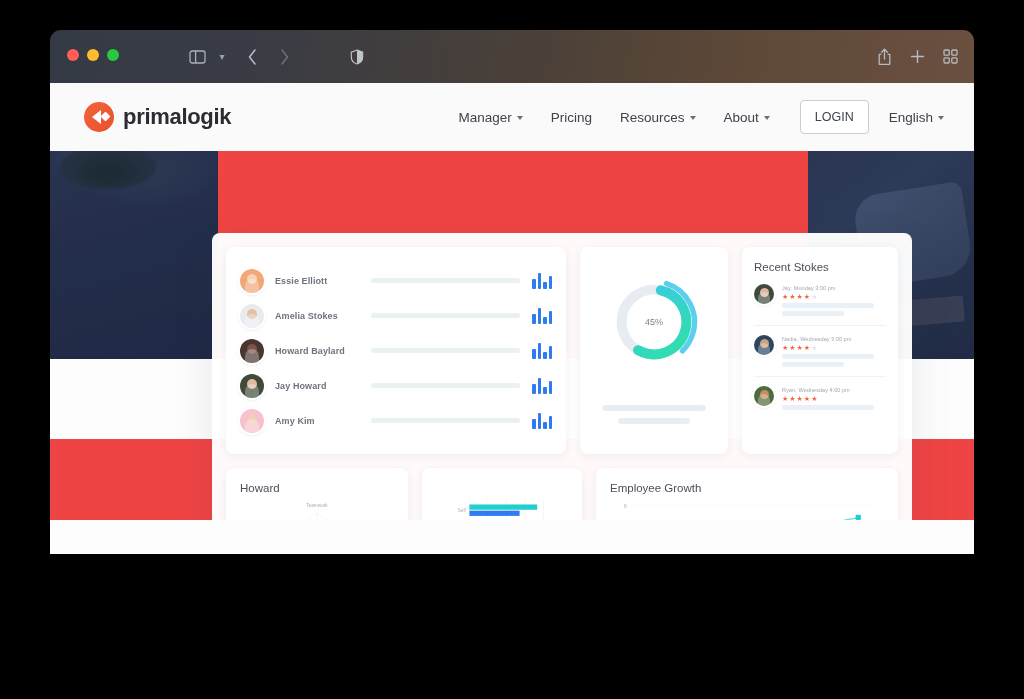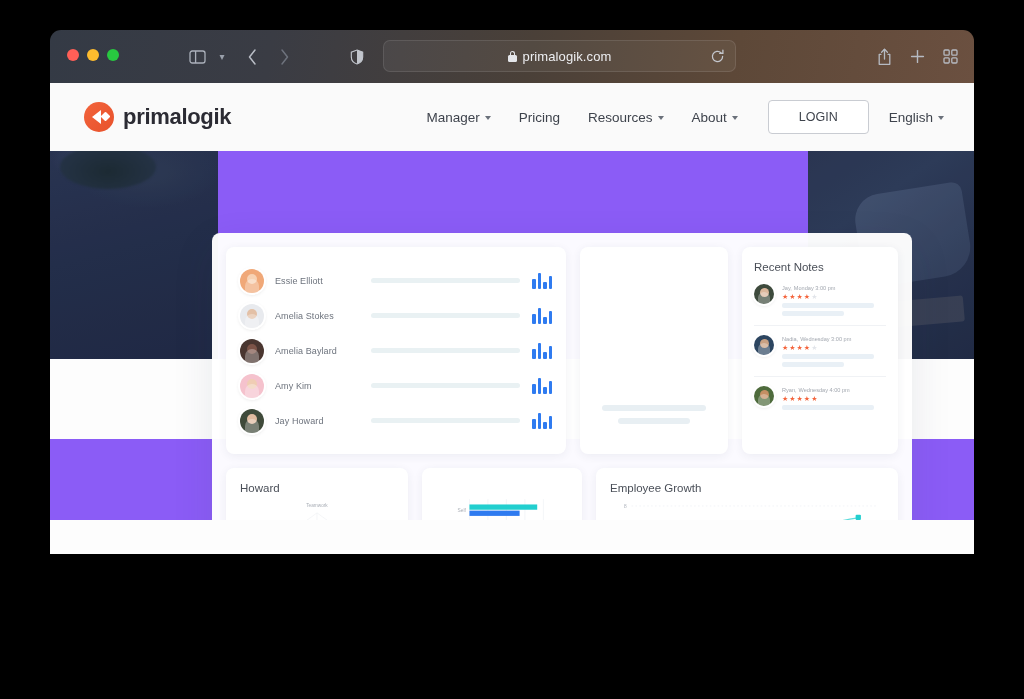--- a/index.html
+++ b/index.html
@@ -44,21 +44,21 @@
     border:1.4px solid #e4e6ea;border-bottom:none;border-radius:3px 3px 0 0;}
   #urlbar .urltext{font-size:13px;color:#edeef1;letter-spacing:.1px;}
   #reload { position:absolute; right:9px; top:8px; width:16px; height:16px; color:#c3c6cc; }
   #reload svg{width:15px;height:15px;}
 
   .right-icons{ position:absolute; right:16px; top:0; height:53px; display:flex;
     align-items:center; gap:18px; color:#b6bac2; }
   .right-icons > span{display:flex;align-items:center;justify-content:center;}
 
   
-  #page { position:relative; height:471px; background:#8b5cf6; overflow:hidden; }
+  #page { position:relative; height:471px; background:#ef4444; overflow:hidden; }
 
   
   #siteheader{ position:relative; height:68px; background:#fafafa; z-index:5;
      display:flex; align-items:center; }
 
   .logo { display:flex; align-items:center; gap:9px; margin-left:34px; }
   .logo-mark{ width:30px;height:30px;border-radius:50%;
      background:linear-gradient(135deg,#f2643c,#e8512b); position:relative;}
   .logo-mark:before{content:'';position:absolute;left:8px;top:8px;width:0;height:0;
      border-top:7px solid transparent;border-bottom:7px solid transparent;border-right:9px solid #fff;}
@@ -67,21 +67,21 @@
   .logo-text{ font-size:22px;font-weight:bold;color:#2b2b33;letter-spacing:-.3px;}
 
   nav{ display:flex; align-items:center; gap:0; margin-left:auto; margin-right:30px;}
   .navitem{ font-size:13.5px; color:#3e434c; padding:0 14px; display:flex;
      align-items:center; gap:5px; cursor:pointer; white-space:nowrap;}
   .caret{ width:0;height:0;border-left:3.6px solid transparent;border-right:3.6px solid transparent;
      border-top:4.4px solid #6a707a; margin-top:2px;}
   .btn-trial{ background:#f4643c; color:#fff; font-size:12.5px; font-weight:bold;
      padding:10px 17px; border-radius:4px; margin-left:12px; letter-spacing:.2px; cursor:pointer;}
   .btn-login{ border:1px solid #c9ccd2; color:#3e434c; font-size:12.5px;
-     padding:9px 30px; border-radius:4px; margin-left:16px; background:#fff; cursor:pointer;}
+     padding:9px 14px; border-radius:4px; margin-left:16px; background:#fff; cursor:pointer;}
   .lang{ font-size:13.5px;color:#3e434c; margin-left:20px; display:flex;align-items:center;gap:5px;cursor:pointer;}
 
   
   #hero{ position:absolute; left:0; right:0; top:68px; height:288px; overflow:hidden; }
   .photo-l{ position:absolute; left:0; top:0; width:168px; height:210px;
      background:
        radial-gradient(ellipse 120px 60px at 58% 10%, #2e3a52 0%, transparent 60%),
        radial-gradient(ellipse 90px 46px at 30% 4%, #3b4a63 0%, transparent 55%),
        linear-gradient(165deg,#2a3350 0%,#232c47 45%,#1e2640 100%);}
   .photo-l:after{content:'';position:absolute;left:10px;top:-6px;width:96px;height:44px;
@@ -99,21 +99,21 @@
   .photo-veil{ position:absolute; inset:0; background:rgba(40,55,90,.18); }
 
   
   #dash{ position:absolute; left:162px; top:150px; width:700px;
      background:rgba(255,255,255,.97); border-radius:8px;
      box-shadow:0 14px 42px rgba(40,50,80,.10); z-index:3; padding:0; }
   .cards-row{ display:flex; gap:14px; padding:14px; }
   .card{ background:#fff; border-radius:8px; box-shadow:0 2px 10px rgba(40,50,80,.07); }
 
   
-  .card-list{ flex:0 0 340px; padding:16px 14px; }
+  .card-list{ flex:0 0 340px; padding:16px 14px;font-weight:bold; }
   .emp{ display:flex; align-items:center; height:35px; }
   .av{ width:24px;height:24px;border-radius:50%; flex:0 0 24px; position:relative; overflow:hidden;
        box-shadow:0 0 0 2px #fff, 0 1px 4px rgba(0,0,0,.18);}
   .av:after{content:'';position:absolute;left:5px;top:10px;width:14px;height:16px;
        border-radius:7px 7px 4px 4px;background:rgba(255,255,255,.30);}
   .av-f{ position:absolute;left:7px;top:5px;width:10px;height:10px;border-radius:50%;}
   .emp-name{ font-size:9px; color:#6d737d; margin-left:11px; width:84px; letter-spacing:.1px;}
   .bar-wrap{ flex:1; height:5px; border-radius:3px; background:#e9f1f3; margin:0 12px; overflow:hidden;}
   .bar-fill{ height:100%; border-radius:3px; background:#22cfcf; }
   .minichart{ display:flex; align-items:flex-end; gap:2px; height:16px; flex:0 0 auto; }
@@ -190,33 +190,20 @@
             <polyline points="3,2 8.5,9 3,16"></polyline>
           </svg>
     </span>
     <span class="tb-icon shield-ic">
       <svg viewBox="0 0 16 18" width="14" height="16">
         <path d="M8 1 L14.5 3.4 V9 C14.5 13 11.6 15.8 8 17 C4.4 15.8 1.5 13 1.5 9 V3.4 Z" fill="none" stroke="#c1c5cc" stroke-width="1.3"></path>
         <path d="M8 1 L14.5 3.4 V9 C14.5 13 11.6 15.8 8 17 Z" fill="#c1c5cc"></path>
       </svg>
     </span>
 
-    <div id="urlbar">
-      <span class="lock">
-        <span class="lock-sh"></span>
-            <span class="lock-body"></span>
-      </span>
-      <span class="urltext">primalogik.com</span>
-      <span id="reload">
-        <svg viewBox="0 0 15 15" fill="none" stroke="currentColor" stroke-width="1.3" stroke-linecap="round">
-          <path d="M12.6 7.5a5.1 5.1 0 1 1-1.6-3.7"></path>
-              <polyline points="12.9,1.2 12.9,4.4 9.7,4.4"></polyline>
-        </svg>
-      </span>
-    </div>
 
     <div class="right-icons">
       <span>
         <svg width="15" height="18" viewBox="0 0 15 18" fill="none" stroke="currentColor" stroke-width="1.3" stroke-linecap="round" stroke-linejoin="round">
           <path d="M4 6.3 H2.2 V16.3 H12.8 V6.3 H11"></path>
               <line x1="7.5" y1="1.3" x2="7.5" y2="11"></line>
               <polyline points="4.6,4.2 7.5,1.3 10.4,4.2"></polyline>
         </svg>
       </span>
       <span>
@@ -305,64 +292,78 @@
                   <i style="height:10px"></i>
                   <i style="height:16px"></i>
                   <i style="height:7px"></i>
                   <i style="height:13px"></i>
                 </span>
           </div>
           <div class="emp">
             <span class="av" style="background:#4a3630">
                   <span class="av-f" style="background:#7d5448"></span>
                 </span>
-            <span class="emp-name">Amelia Baylard</span>
+            <span class="emp-name">Howard Baylard</span>
             <span class="bar-wrap"><span class="bar-fill" style="width:68%"></span></span>
+            <span class="minichart">
+                  <i style="height:10px"></i>
+                  <i style="height:16px"></i>
+                  <i style="height:7px"></i>
+                  <i style="height:13px"></i>
+                </span>
+          </div>
+          <div class="emp">
+            <span class="av" style="background:#3f4a3a">
+                  <span class="av-f" style="background:#e0bba0"></span>
+                </span>
+            <span class="emp-name">Jay Howard</span>
+            <span class="bar-wrap"><span class="bar-fill" style="width:85%"></span></span>
             <span class="minichart">
                   <i style="height:10px"></i>
                   <i style="height:16px"></i>
                   <i style="height:7px"></i>
                   <i style="height:13px"></i>
                 </span>
           </div>
           <div class="emp">
             <span class="av" style="background:#f5c2cd">
                   <span class="av-f" style="background:#f0cdb4"></span>
                 </span>
             <span class="emp-name">Amy Kim</span>
             <span class="bar-wrap"><span class="bar-fill" style="width:97%"></span></span>
             <span class="minichart">
                   <i style="height:10px"></i>
                   <i style="height:16px"></i>
                   <i style="height:7px"></i>
                   <i style="height:13px"></i>
                 </span>
           </div>
-          <div class="emp">
-            <span class="av" style="background:#3f4a3a">
-                  <span class="av-f" style="background:#e0bba0"></span>
-                </span>
-            <span class="emp-name">Jay Howard</span>
-            <span class="bar-wrap"><span class="bar-fill" style="width:85%"></span></span>
-            <span class="minichart">
-                  <i style="height:10px"></i>
-                  <i style="height:16px"></i>
-                  <i style="height:7px"></i>
-                  <i style="height:13px"></i>
-                </span>
-          </div>
         </div>
 
         <div class="card card-donut">
+          <div class="donut">
+            <svg viewBox="0 0 100 100" width="90" height="90">
+              <defs>
+                <linearGradient id="gA" x1="0" y1="1" x2="1" y2="0">
+                  <stop offset="0%" stop-color="#2fe0a8"></stop>
+                      <stop offset="100%" stop-color="#3bc8e8"></stop>
+                </linearGradient>
+              </defs>
+              <circle cx="50" cy="50" r="36" fill="none" stroke="#e7ecf3" stroke-width="11"></circle>
+              <circle cx="50" cy="50" r="36" fill="none" stroke="url(#gA)" stroke-width="11" stroke-linecap="round" stroke-dasharray="124 226" transform="rotate(-78 50 50)"></circle>
+              <circle cx="50" cy="50" r="45" fill="none" stroke="#5ad0ee" stroke-width="6" stroke-linecap="round" stroke-dasharray="92 283" transform="rotate(-72 50 50)"></circle>
+            </svg>
+            <span class="pct">45%</span>
+          </div>
           <div class="skel"></div>
           <div class="skel s2"></div>
         </div>
 
         <div class="card card-notes">
-          <div class="notes-title">Recent Notes</div>
+          <div class="notes-title">Recent Stokes</div>
 
           <div class="note">
             <span class="av" style="background:#3d4a3c">
                   <span class="av-f" style="background:#dcb79c"></span>
                 </span>
             <div>
               <div class="note-nm">
                 <span>Jay,</span>
                 <span>Monday 3:00 pm</span>
               </div>

